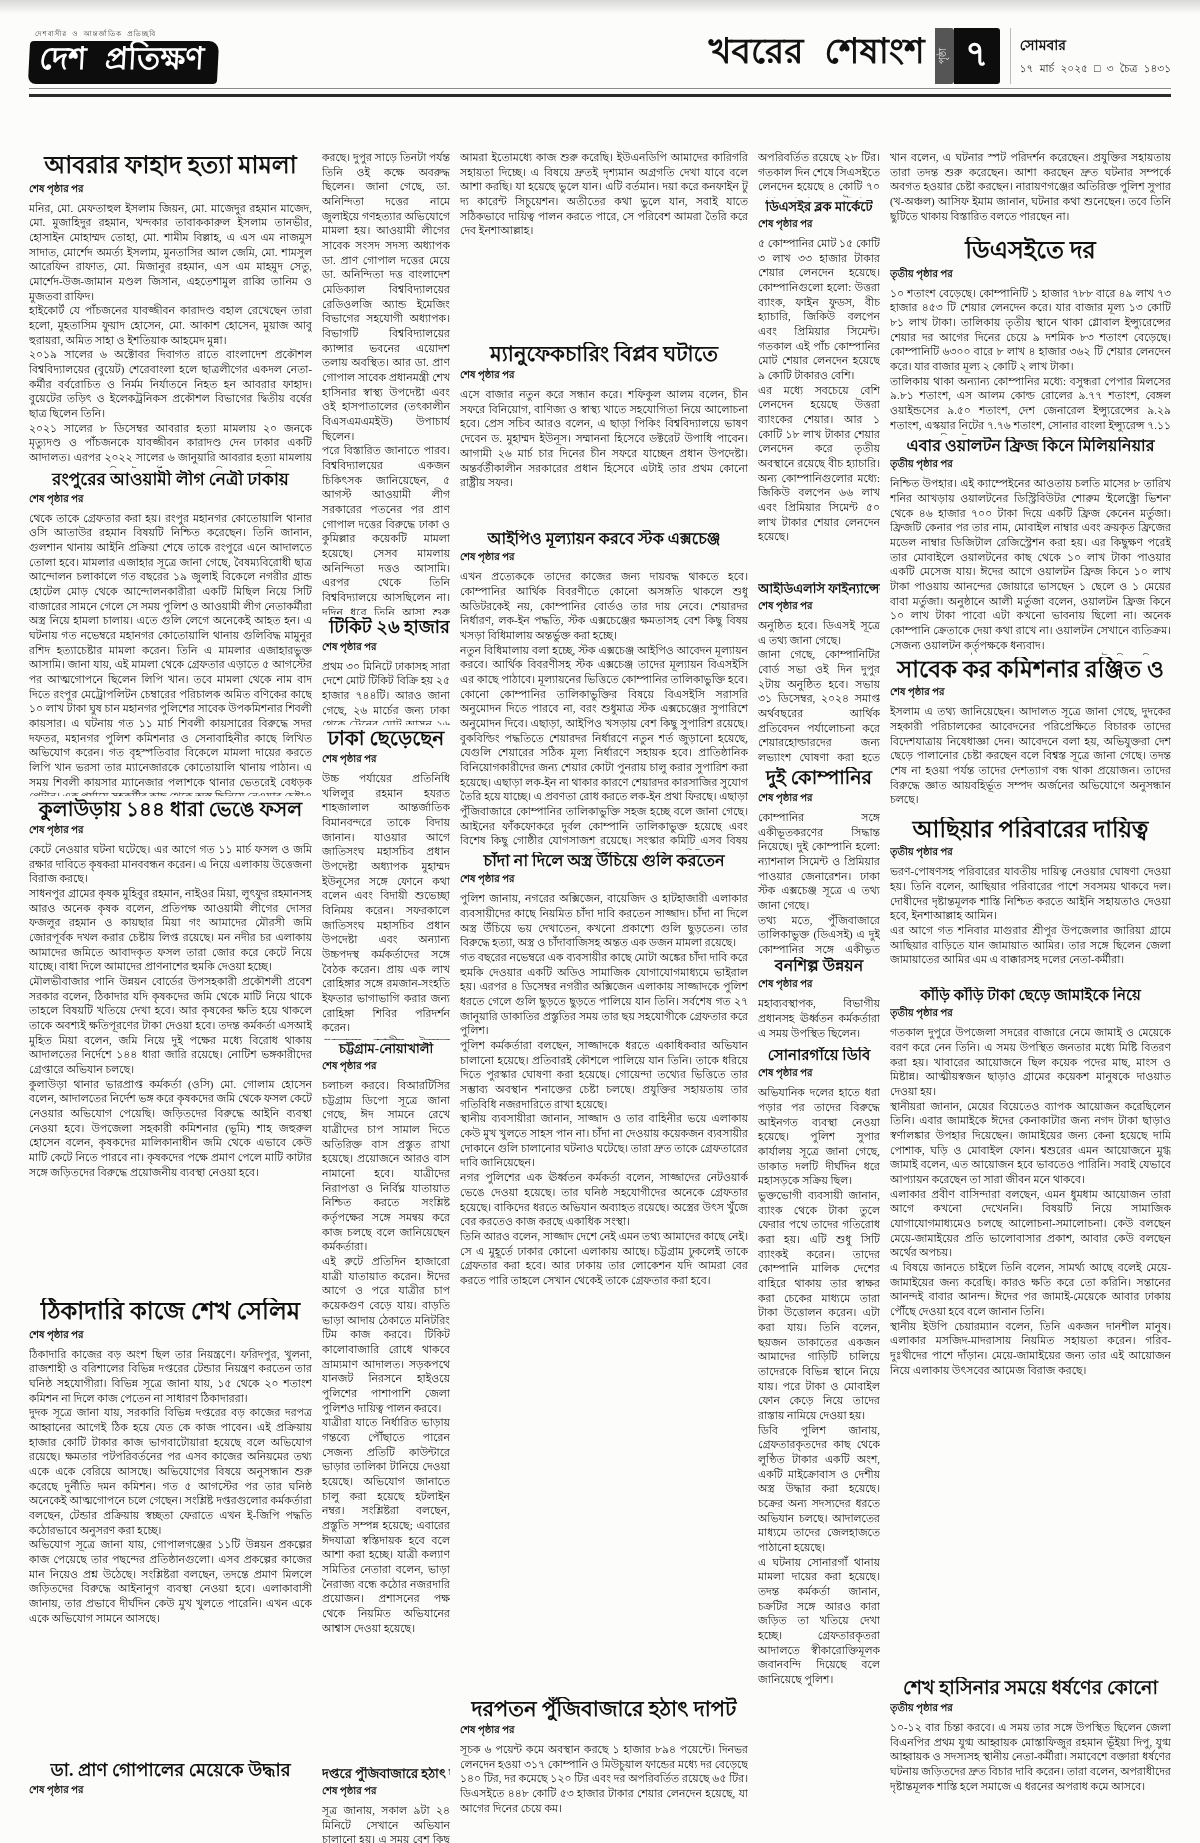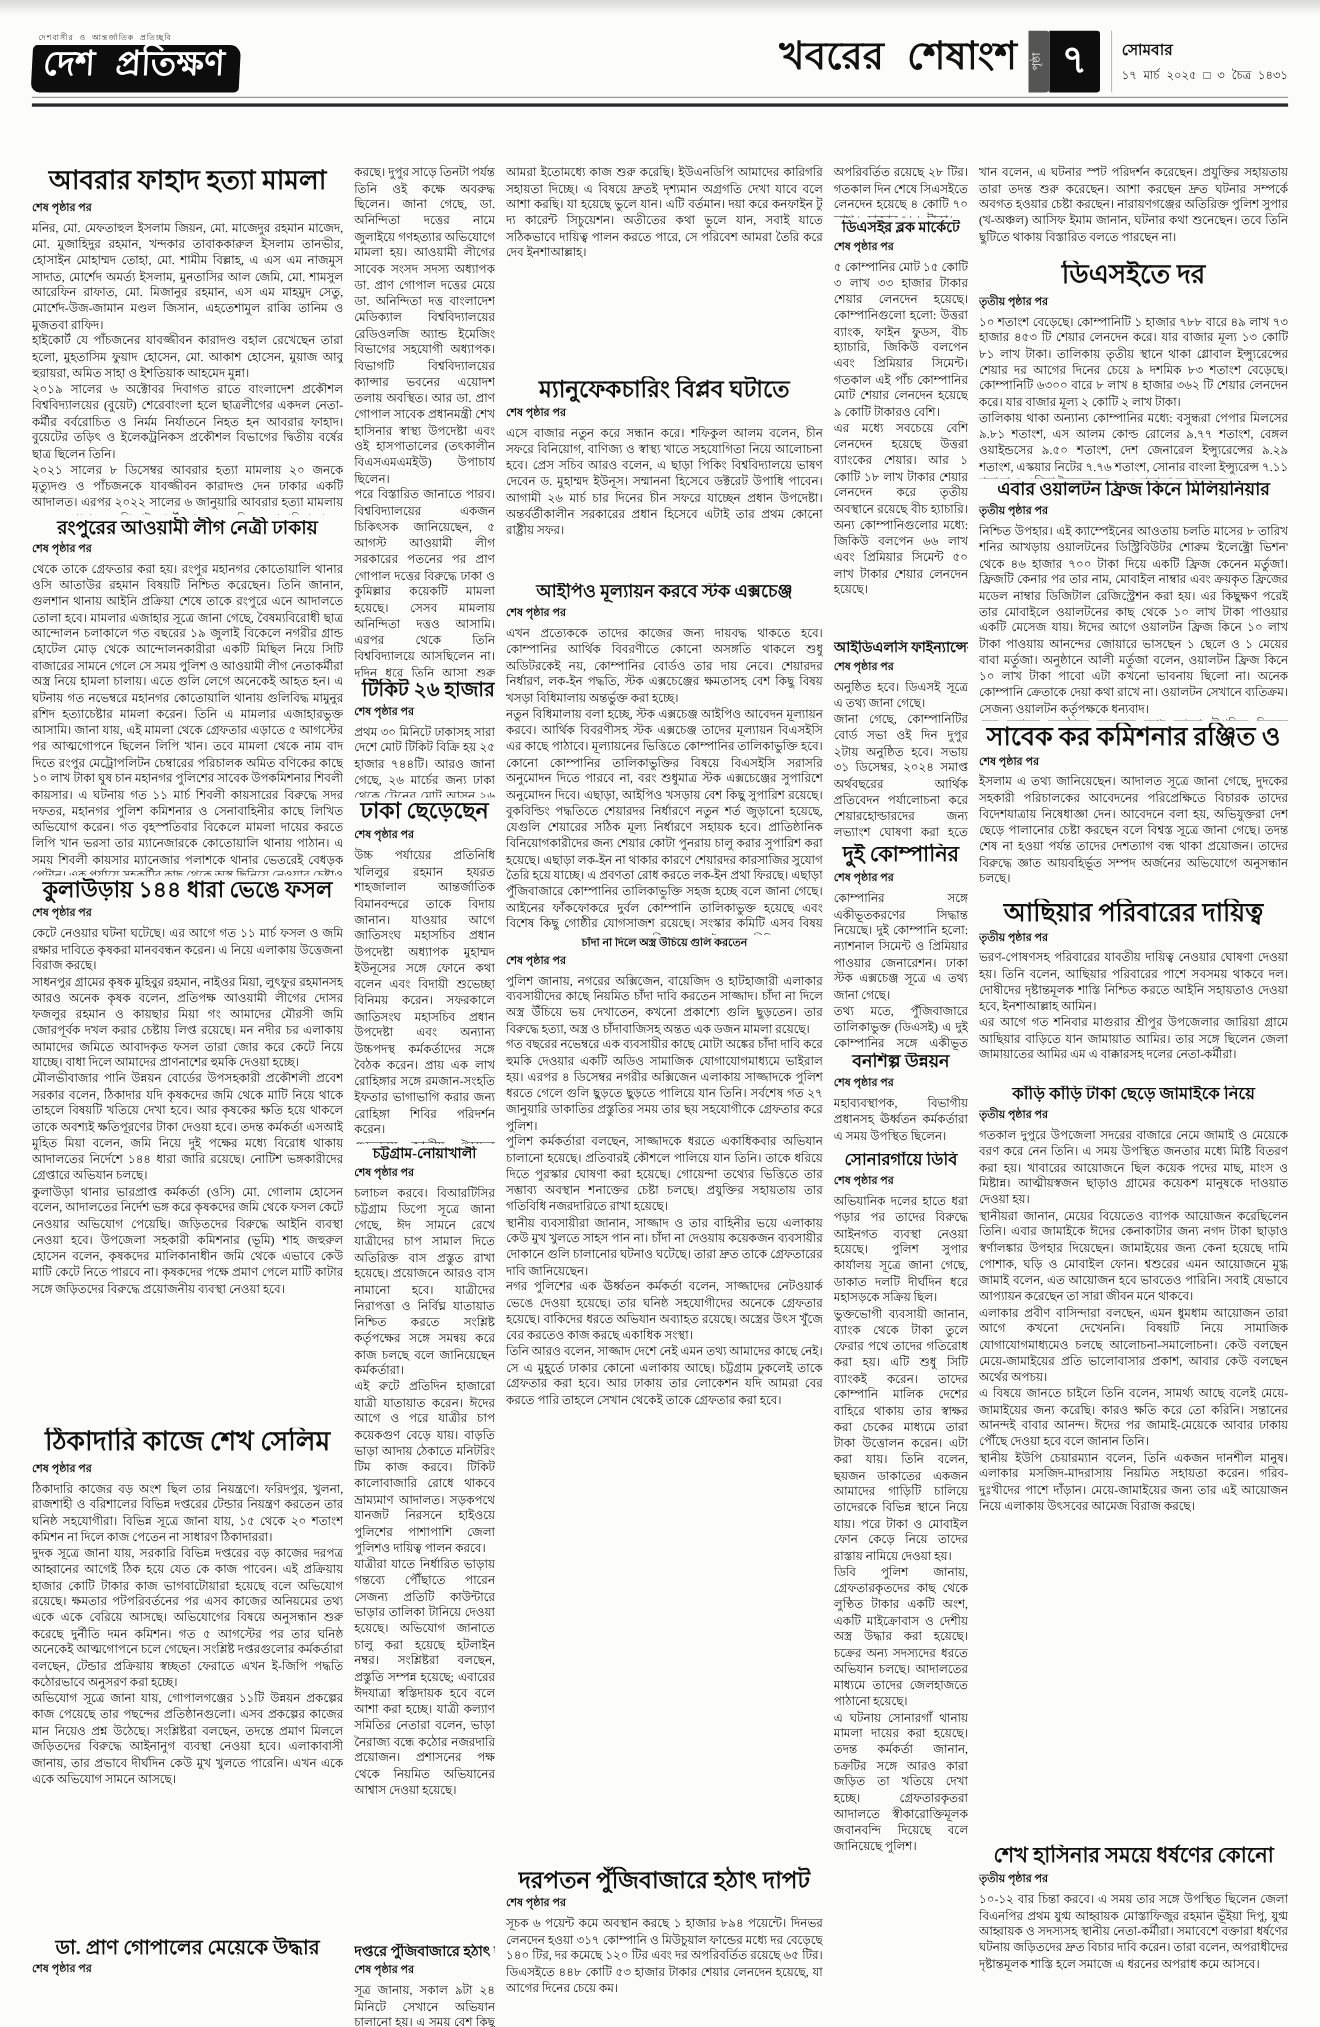--- a/index.html
+++ b/index.html
@@ -129,21 +129,21 @@
           <div class="kicker">শেষ পৃষ্ঠার পর</div>
           <div class="body">এসে বাজার নতুন করে সন্ধান করে। শফিকুল আলম বলেন, চীন সফরে বিনিয়োগ, বাণিজ্য ও স্বাস্থ্য খাতে সহযোগিতা নিয়ে আলোচনা হবে। প্রেস সচিব আরও বলেন, এ ছাড়া পিকিং বিশ্ববিদ্যালয়ে ভাষণ দেবেন ড. মুহাম্মদ ইউনূস। সম্মাননা হিসেবে ডক্টরেট উপাধি পাবেন। আগামী ২৬ মার্চ চার দিনের চীন সফরে যাচ্ছেন প্রধান উপদেষ্টা। অন্তর্বর্তীকালীন সরকারের প্রধান হিসেবে এটাই তার প্রথম কোনো রাষ্ট্রীয় সফর।</div>
         </article>
         <article class="story" style="height: 322px;">
           <h2 class="headline" style="font-size: 16px;">আইপিও মূল্যায়ন করবে স্টক এক্সচেঞ্জ</h2>
           <div class="kicker">শেষ পৃষ্ঠার পর</div>
           <div class="body">এখন প্রত্যেককে তাদের কাজের জন্য দায়বদ্ধ থাকতে হবে। কোম্পানির আর্থিক বিবরণীতে কোনো অসঙ্গতি থাকলে শুধু অডিটরকেই নয়, কোম্পানির বোর্ডও তার দায় নেবে। শেয়ারদর নির্ধারণ, লক-ইন পদ্ধতি, স্টক এক্সচেঞ্জের ক্ষমতাসহ বেশ কিছু বিষয় খসড়া বিধিমালায় অন্তর্ভুক্ত করা হচ্ছে।
 নতুন বিধিমালায় বলা হচ্ছে, স্টক এক্সচেঞ্জ আইপিও আবেদন মূল্যায়ন করবে। আর্থিক বিবরণীসহ স্টক এক্সচেঞ্জ তাদের মূল্যায়ন বিএসইসি এর কাছে পাঠাবে। মূল্যায়নের ভিত্তিতে কোম্পানির তালিকাভুক্তি হবে। কোনো কোম্পানির তালিকাভুক্তির বিষয়ে বিএসইসি সরাসরি অনুমোদন দিতে পারবে না, বরং শুধুমাত্র স্টক এক্সচেঞ্জের সুপারিশে অনুমোদন দিবে। এছাড়া, আইপিও খসড়ায় বেশ কিছু সুপারিশ রয়েছে। বুকবিল্ডিং পদ্ধতিতে শেয়ারদর নির্ধারণে নতুন শর্ত জুড়ানো হয়েছে, যেগুলি শেয়ারের সঠিক মূল্য নির্ধারণে সহায়ক হবে। প্রাতিষ্ঠানিক বিনিয়োগকারীদের জন্য শেয়ার কোটা পুনরায় চালু করার সুপারিশ করা হয়েছে। এছাড়া লক-ইন না থাকার কারণে শেয়ারদর কারসাজির সুযোগ তৈরি হয়ে যাচ্ছে। এ প্রবণতা রোধ করতে লক-ইন প্রথা ফিরছে। এছাড়া পুঁজিবাজারে কোম্পানির তালিকাভুক্তি সহজ হচ্ছে বলে জানা গেছে। আইনের ফাঁকফোকরে দুর্বল কোম্পানি তালিকাভুক্ত হয়েছে এবং বিশেষ কিছু গোষ্ঠীর যোগসাজশ রয়েছে। সংস্কার কমিটি এসব বিষয় মাথায় রেখে কাজ করছে। আগামী সপ্তাহে এই খসড়া নীতিমালা জমা দেওয়া হবে।</div>
         </article>
         <article class="story" style="height: 845px;">
-          <h2 class="headline" style="font-size: 10px;">চাঁদা না দিলে অস্ত্র উঁচিয়ে গুলি করতেন</h2>
+          <h2 class="headline" style="font-size: 16px;">চাঁদা না দিলে অস্ত্র উঁচিয়ে গুলি করতেন</h2>
           <div class="kicker">শেষ পৃষ্ঠার পর</div>
           <div class="body">পুলিশ জানায়, নগরের অক্সিজেন, বায়েজিদ ও হাটহাজারী এলাকার ব্যবসায়ীদের কাছে নিয়মিত চাঁদা দাবি করতেন সাজ্জাদ। চাঁদা না দিলে অস্ত্র উঁচিয়ে ভয় দেখাতেন, কখনো প্রকাশ্যে গুলি ছুড়তেন। তার বিরুদ্ধে হত্যা, অস্ত্র ও চাঁদাবাজিসহ অন্তত এক ডজন মামলা রয়েছে।
 গত বছরের নভেম্বরে এক ব্যবসায়ীর কাছে মোটা অঙ্কের চাঁদা দাবি করে হুমকি দেওয়ার একটি অডিও সামাজিক যোগাযোগমাধ্যমে ভাইরাল হয়। এরপর ৪ ডিসেম্বর নগরীর অক্সিজেন এলাকায় সাজ্জাদকে পুলিশ ধরতে গেলে গুলি ছুড়তে ছুড়তে পালিয়ে যান তিনি। সর্বশেষ গত ২৭ জানুয়ারি ডাকাতির প্রস্তুতির সময় তার ছয় সহযোগীকে গ্রেফতার করে পুলিশ।
 পুলিশ কর্মকর্তারা বলছেন, সাজ্জাদকে ধরতে একাধিকবার অভিযান চালানো হয়েছে। প্রতিবারই কৌশলে পালিয়ে যান তিনি। তাকে ধরিয়ে দিতে পুরস্কার ঘোষণা করা হয়েছে। গোয়েন্দা তথ্যের ভিত্তিতে তার সম্ভাব্য অবস্থান শনাক্তের চেষ্টা চলছে। প্রযুক্তির সহায়তায় তার গতিবিধি নজরদারিতে রাখা হয়েছে।
 স্থানীয় ব্যবসায়ীরা জানান, সাজ্জাদ ও তার বাহিনীর ভয়ে এলাকায় কেউ মুখ খুলতে সাহস পান না। চাঁদা না দেওয়ায় কয়েকজন ব্যবসায়ীর দোকানে গুলি চালানোর ঘটনাও ঘটেছে। তারা দ্রুত তাকে গ্রেফতারের দাবি জানিয়েছেন।
 নগর পুলিশের এক ঊর্ধ্বতন কর্মকর্তা বলেন, সাজ্জাদের নেটওয়ার্ক ভেঙে দেওয়া হয়েছে। তার ঘনিষ্ঠ সহযোগীদের অনেকে গ্রেফতার হয়েছে। বাকিদের ধরতে অভিযান অব্যাহত রয়েছে। অস্ত্রের উৎস খুঁজে বের করতেও কাজ করছে একাধিক সংস্থা।
 তিনি আরও বলেন, সাজ্জাদ দেশে নেই এমন তথ্য আমাদের কাছে নেই। সে এ মুহূর্তে ঢাকার কোনো এলাকায় আছে। চট্টগ্রাম ঢুকলেই তাকে গ্রেফতার করা হবে। আর ঢাকায় তার লোকেশন যদি আমরা বের করতে পারি তাহলে সেখান থেকেই তাকে গ্রেফতার করা হবে।</div>
         </article>
         <article class="story" style="height: 175px;">
           <h2 class="headline" style="font-size: 21px;">দরপতন পুঁজিবাজারে হঠাৎ দাপট</h2>

